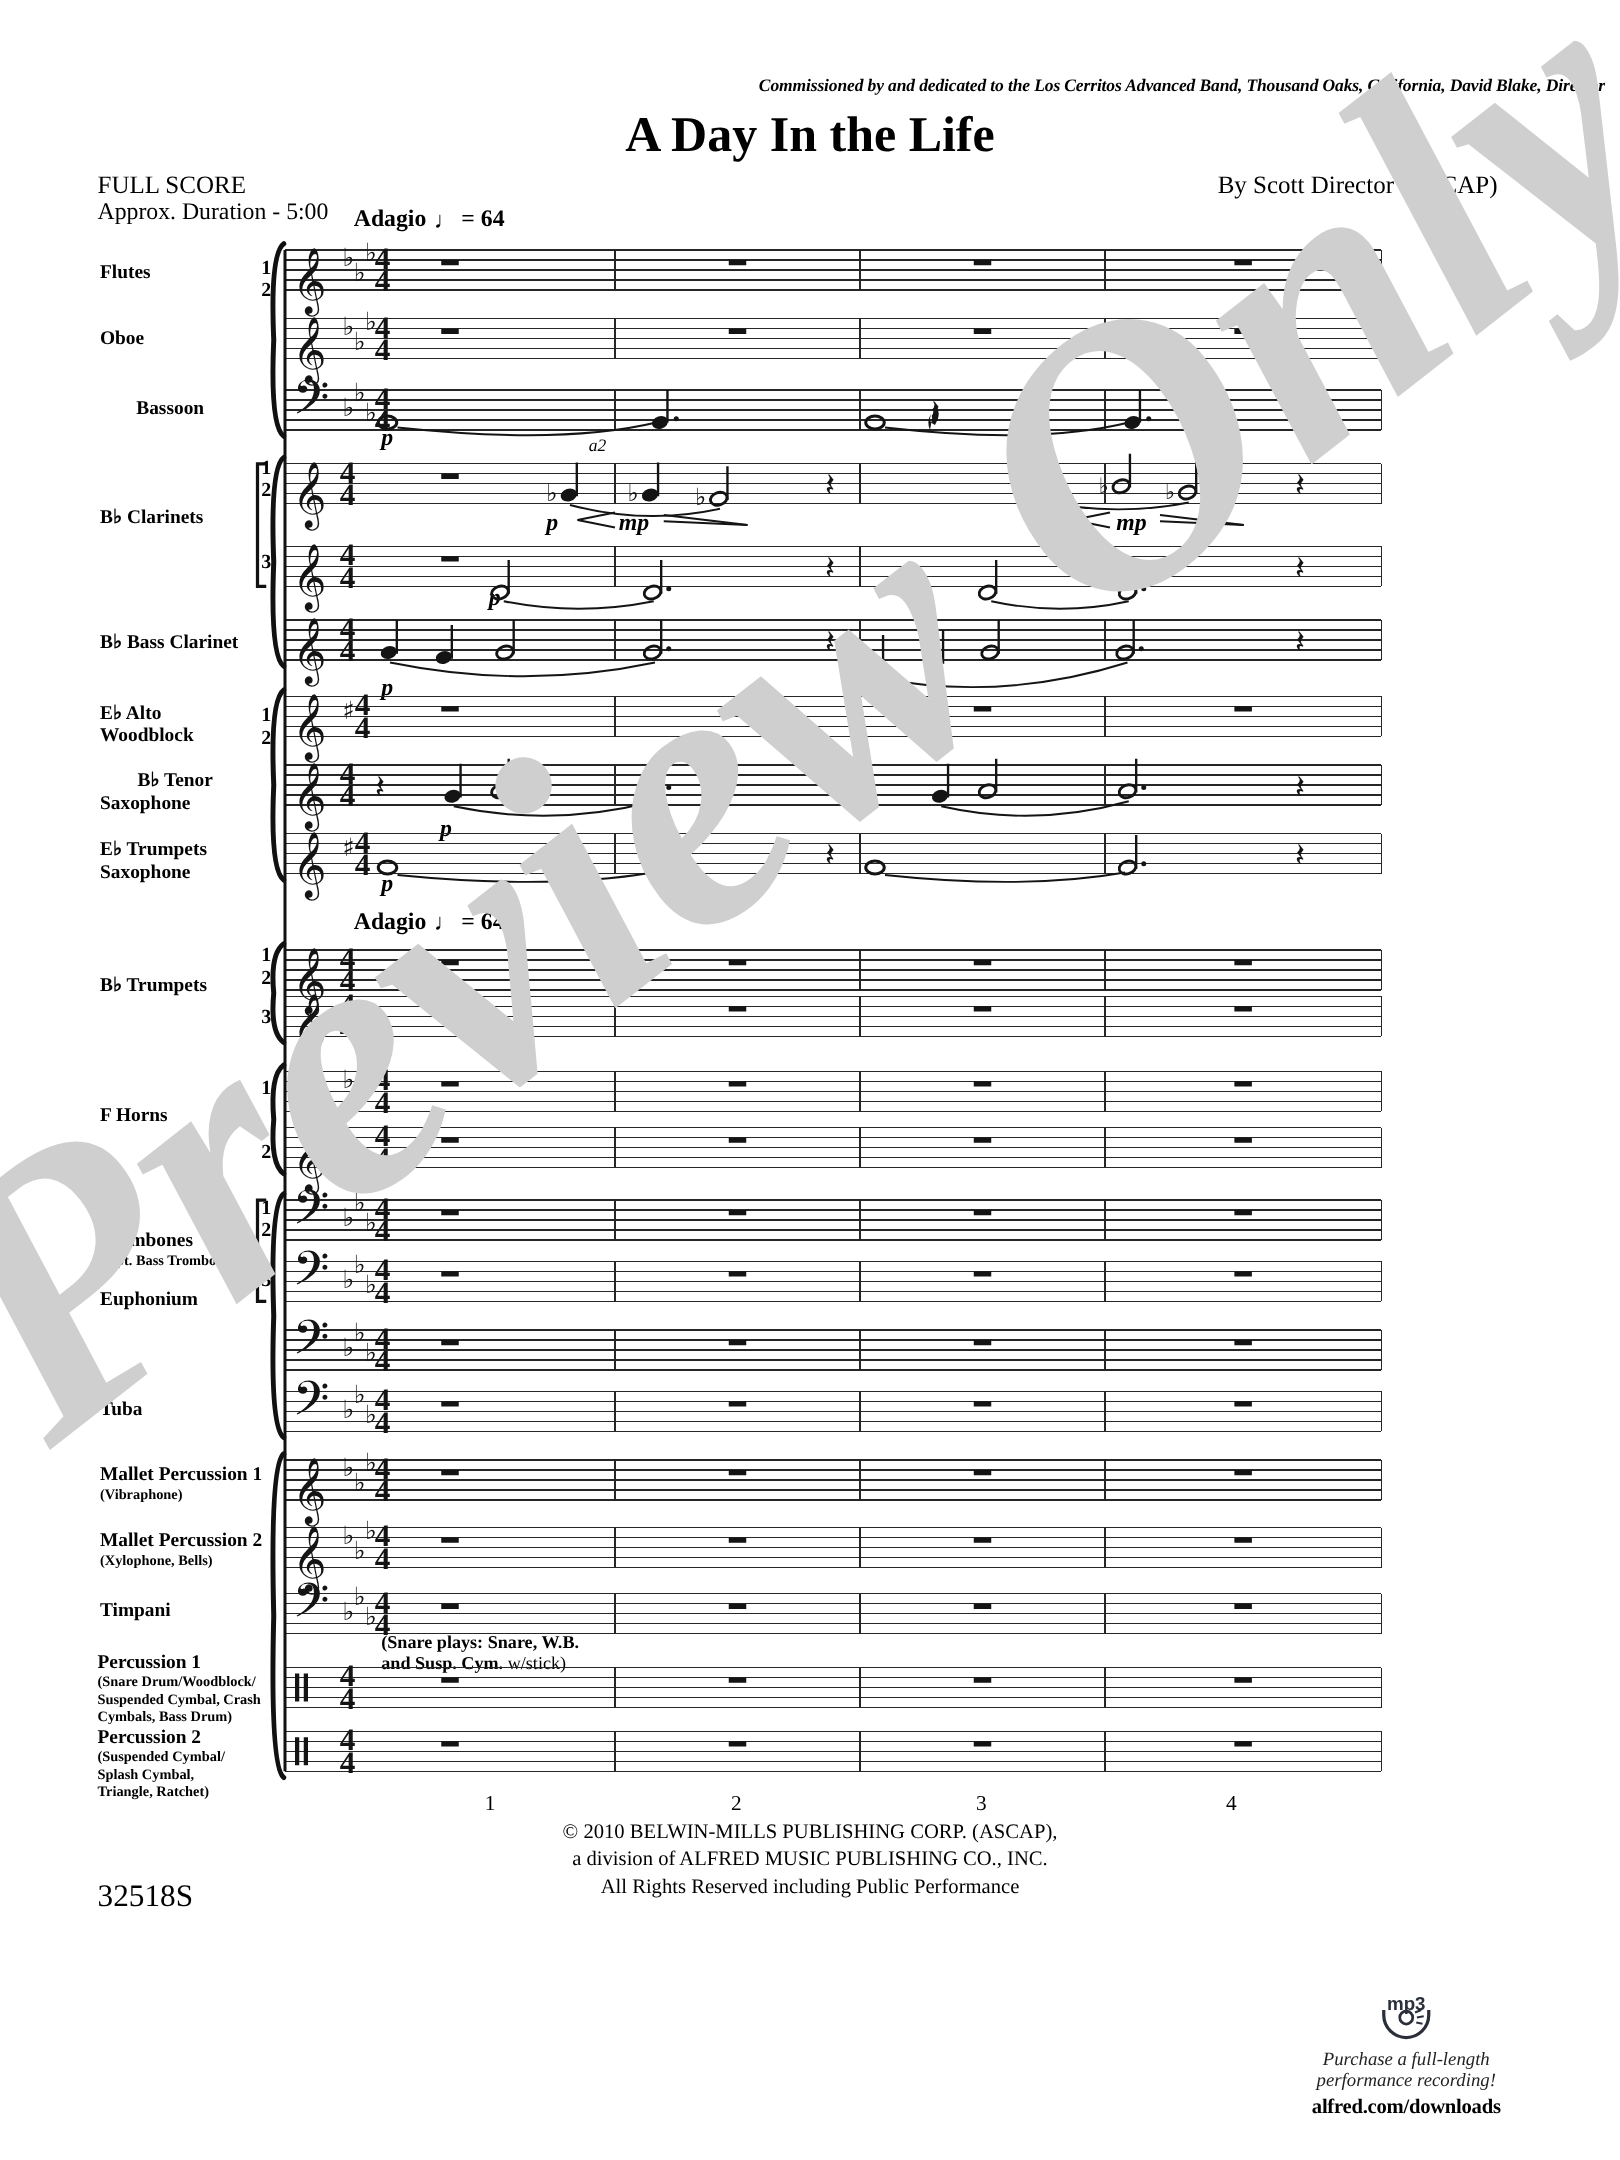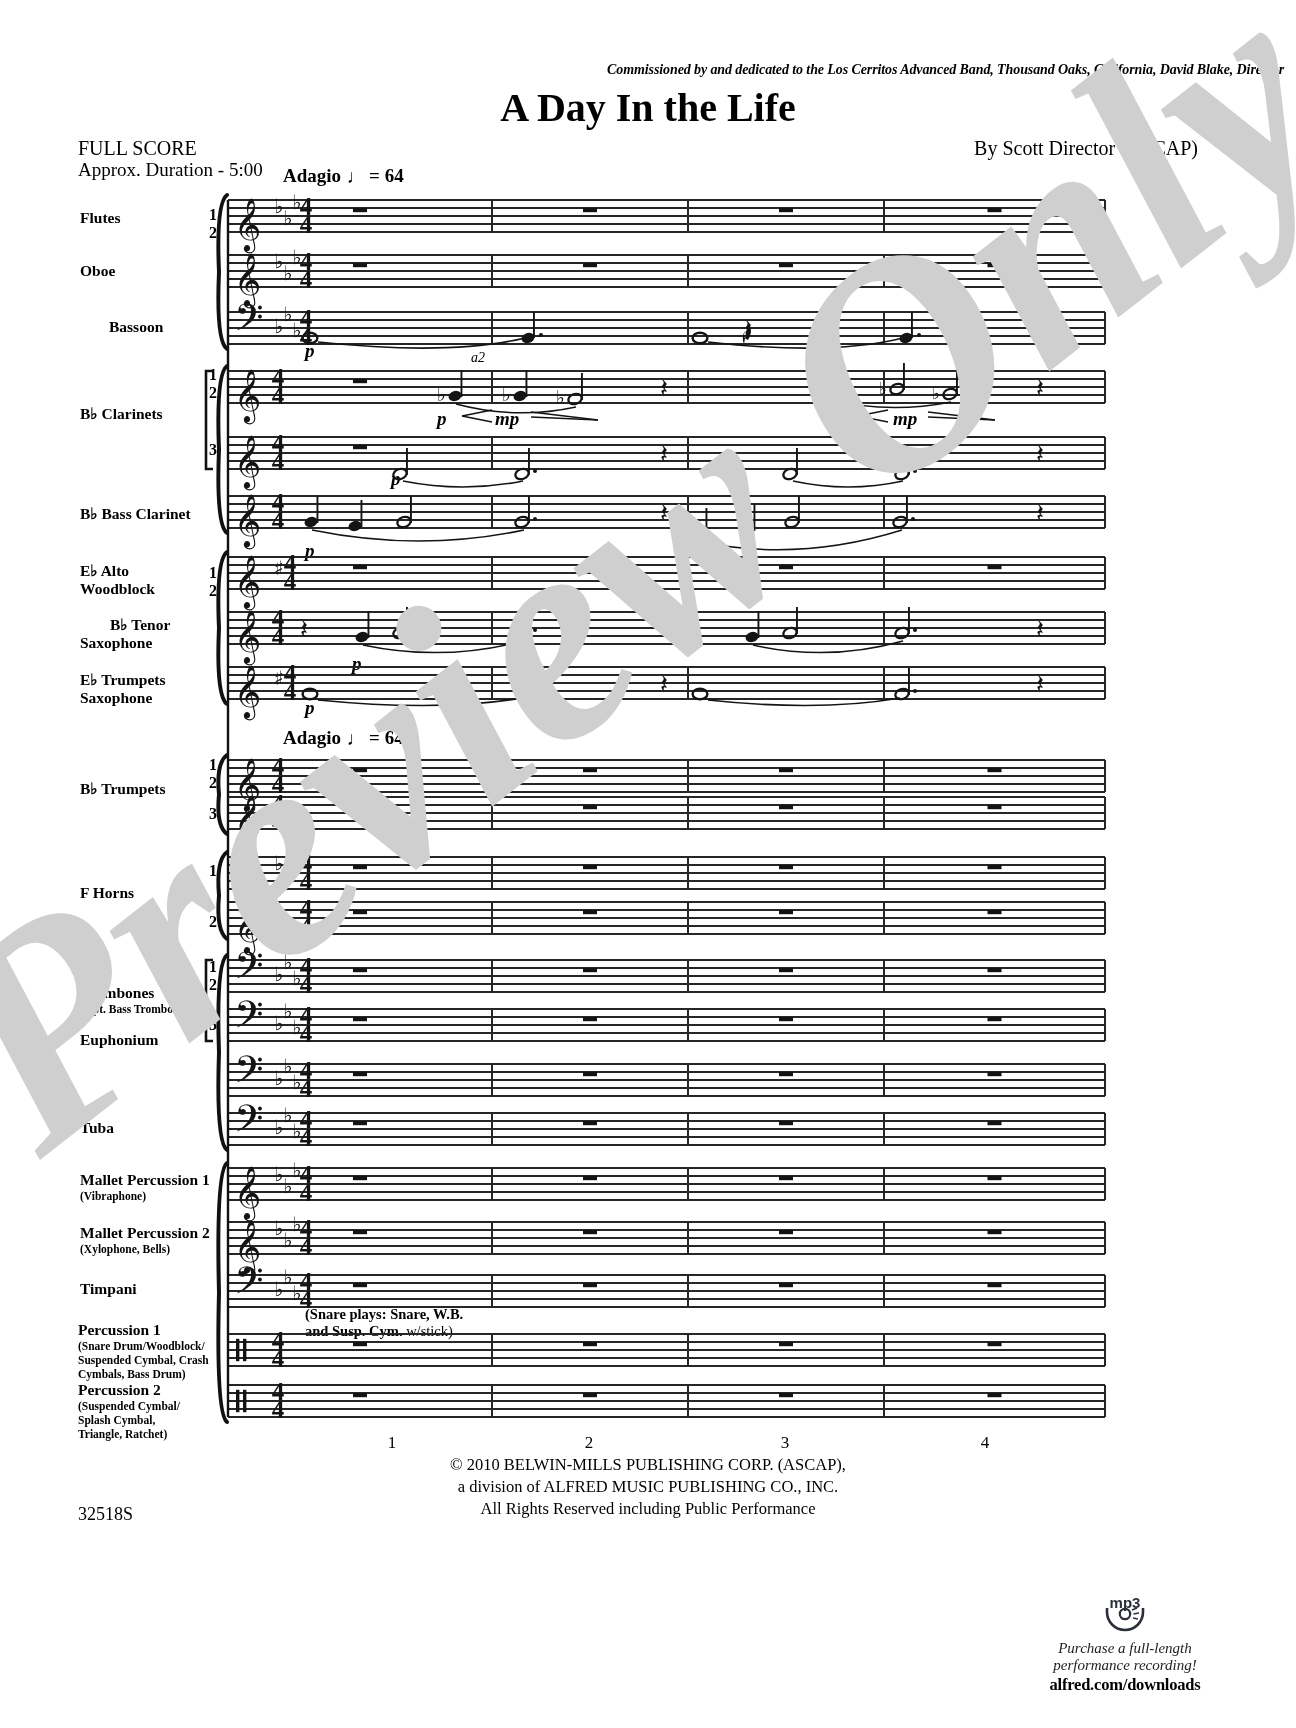--- a/index.html
+++ b/index.html
@@ -56,21 +56,21 @@
   .duration {
     position: absolute; left: 78px; top: 159px;
     font-size: 19px;
   }
   .composer {
     position: absolute; right: 98px; top: 137px;
     font-size: 20px;
   }
   .catalog {
     position: absolute; left: 78px; top: 1504px;
-    font-size: 18px;
+    font-size: 25px;
   }
 
   
   .tempo {
     position: absolute;
     font-weight: bold;
     font-size: 19px;
     white-space: nowrap;
   }
   .tempo .qn { display:inline-block; vertical-align:-1px; margin: 0 3px 0 6px;}

